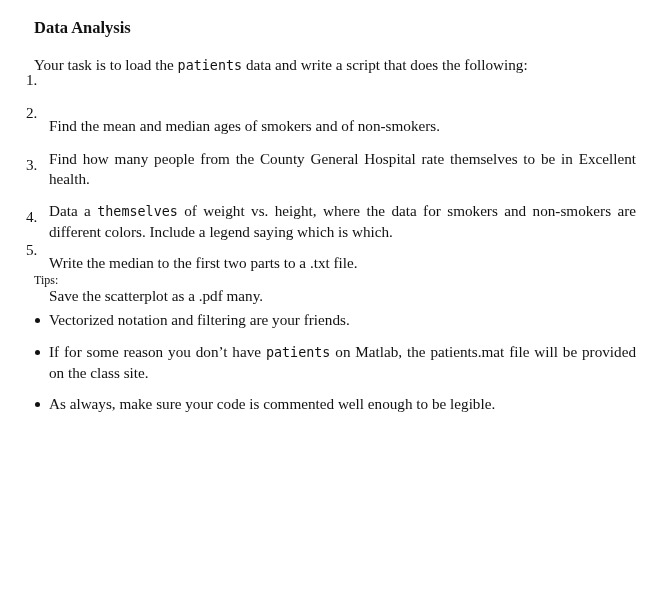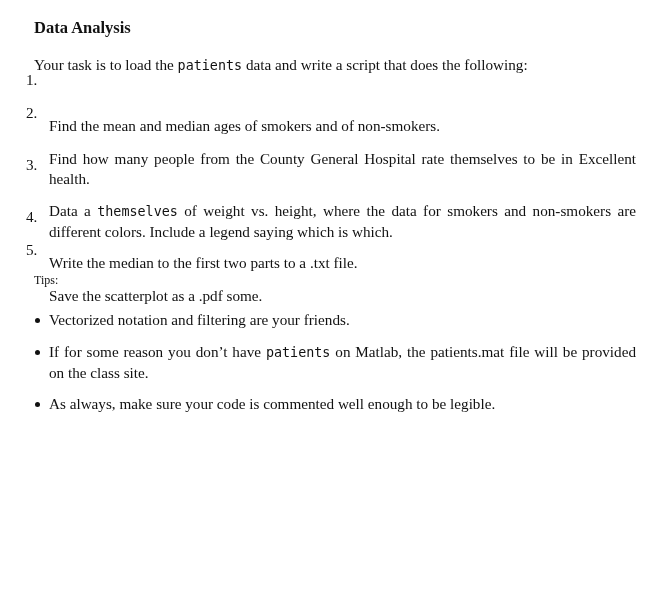--- a/index.html
+++ b/index.html
@@ -60,21 +60,21 @@
     <div class="txt"><span>Data a </span><span class="mono">themselves</span><span> of weight vs.  height, where the data for smokers and non-smokers are different colors. Include a legend saying which is which.</span></div>
   </div>
 
   <div class="item" style="top:207px;">
     <span class="num">4.</span>
     <div class="txt">Write the median to the first two parts to a .txt file.</div>
   </div>
 
   <div class="item" style="top:240px;">
     <span class="num">5.</span>
-    <div class="txt">Save the scatterplot as a .pdf some.</div>
+    <div class="txt">Save the scatterplot as a .pdf many.</div>
   </div>
 
   <div class="tips">Tips:</div>
 
   <div class="bullet" style="top:310px;">
     <span class="dot"></span>
     <div class="txt">Vectorized notation and filtering are your friends.</div>
   </div>
 
   <div class="bullet" style="top:342px;">

